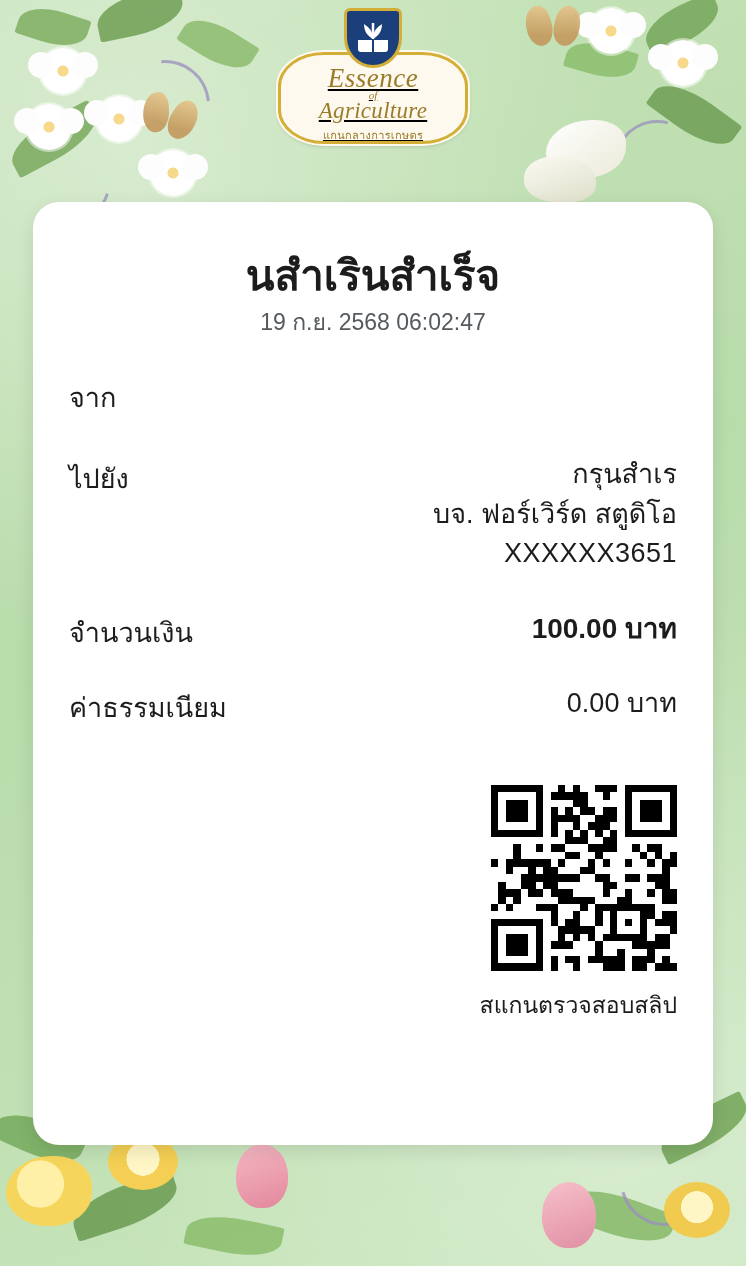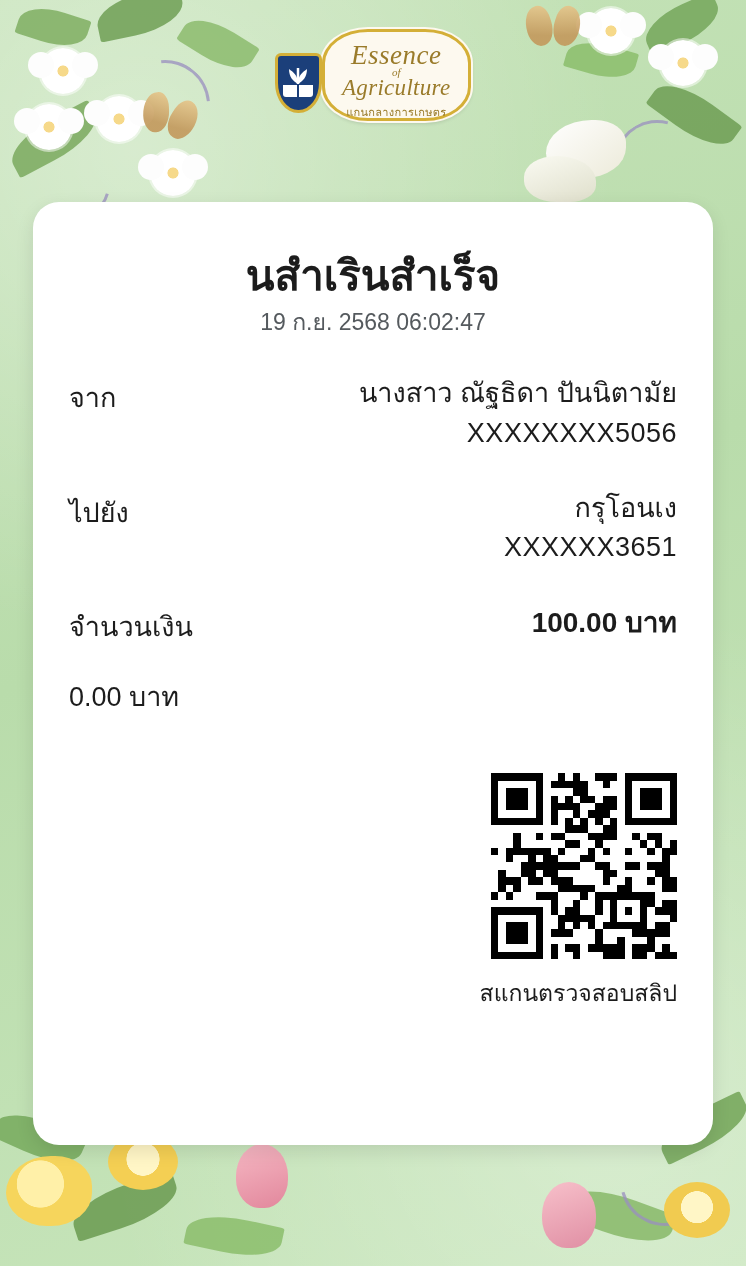--- a/index.html
+++ b/index.html
@@ -86,21 +86,23 @@
     width: 100%;
     display: flex;
     justify-content: center;
     z-index: 3;
   }
   .logo {
     position: relative;
     width: 196px;
     height: 150px;
     display: flex;
+    flex-direction: column;
     align-items: center;
+    text-decoration: underline;
   }
   .logo-badge {
     width: 58px;
     height: 60px;
     background: #1b3f7a;
     border: 3px solid #d4af37;
     border-radius: 6px 6px 50% 50%;
     display: flex;
     align-items: center;
     justify-content: center;
@@ -314,40 +316,38 @@
     </div>
   </div>
 
   <div class="card">
 
     <div class="slip-title">นสำเรินสำเร็จ</div>
     <div class="slip-datetime">19 ก.ย. 2568 06:02:47</div>
 
     <div class="row">
       <div class="row-label">จาก</div>
-      <div class="row-value">
-        <div>นางสาว ณัฐธิดา ปันนิตามัย</div>
-        <div class="acct">XXXXXXXX5056</div>
-      </div>
     </div>
 
     <div class="row">
       <div class="row-label">ไปยัง</div>
       <div class="row-value">
-        <div>กรุโอนเง</div>
+        <div>กรุนสำเร</div>
+        <div>บจ. ฟอร์เวิร์ด สตูดิโอ</div>
         <div class="acct">XXXXXX3651</div>
       </div>
     </div>
 
     <div class="row">
       <div class="row-label">จำนวนเงิน</div>
       <div class="row-value amount">100.00 บาท</div>
     </div>
 
     <div class="row tight">
+      <div class="row-label">ค่าธรรมเนียม</div>
       <div class="row-value">0.00 บาท</div>
     </div>
 
     <div class="qr-block">
       <div class="qr" id="qr">
           <i></i>
           <i></i>
           <i></i>
           <i></i>
           <i></i>

